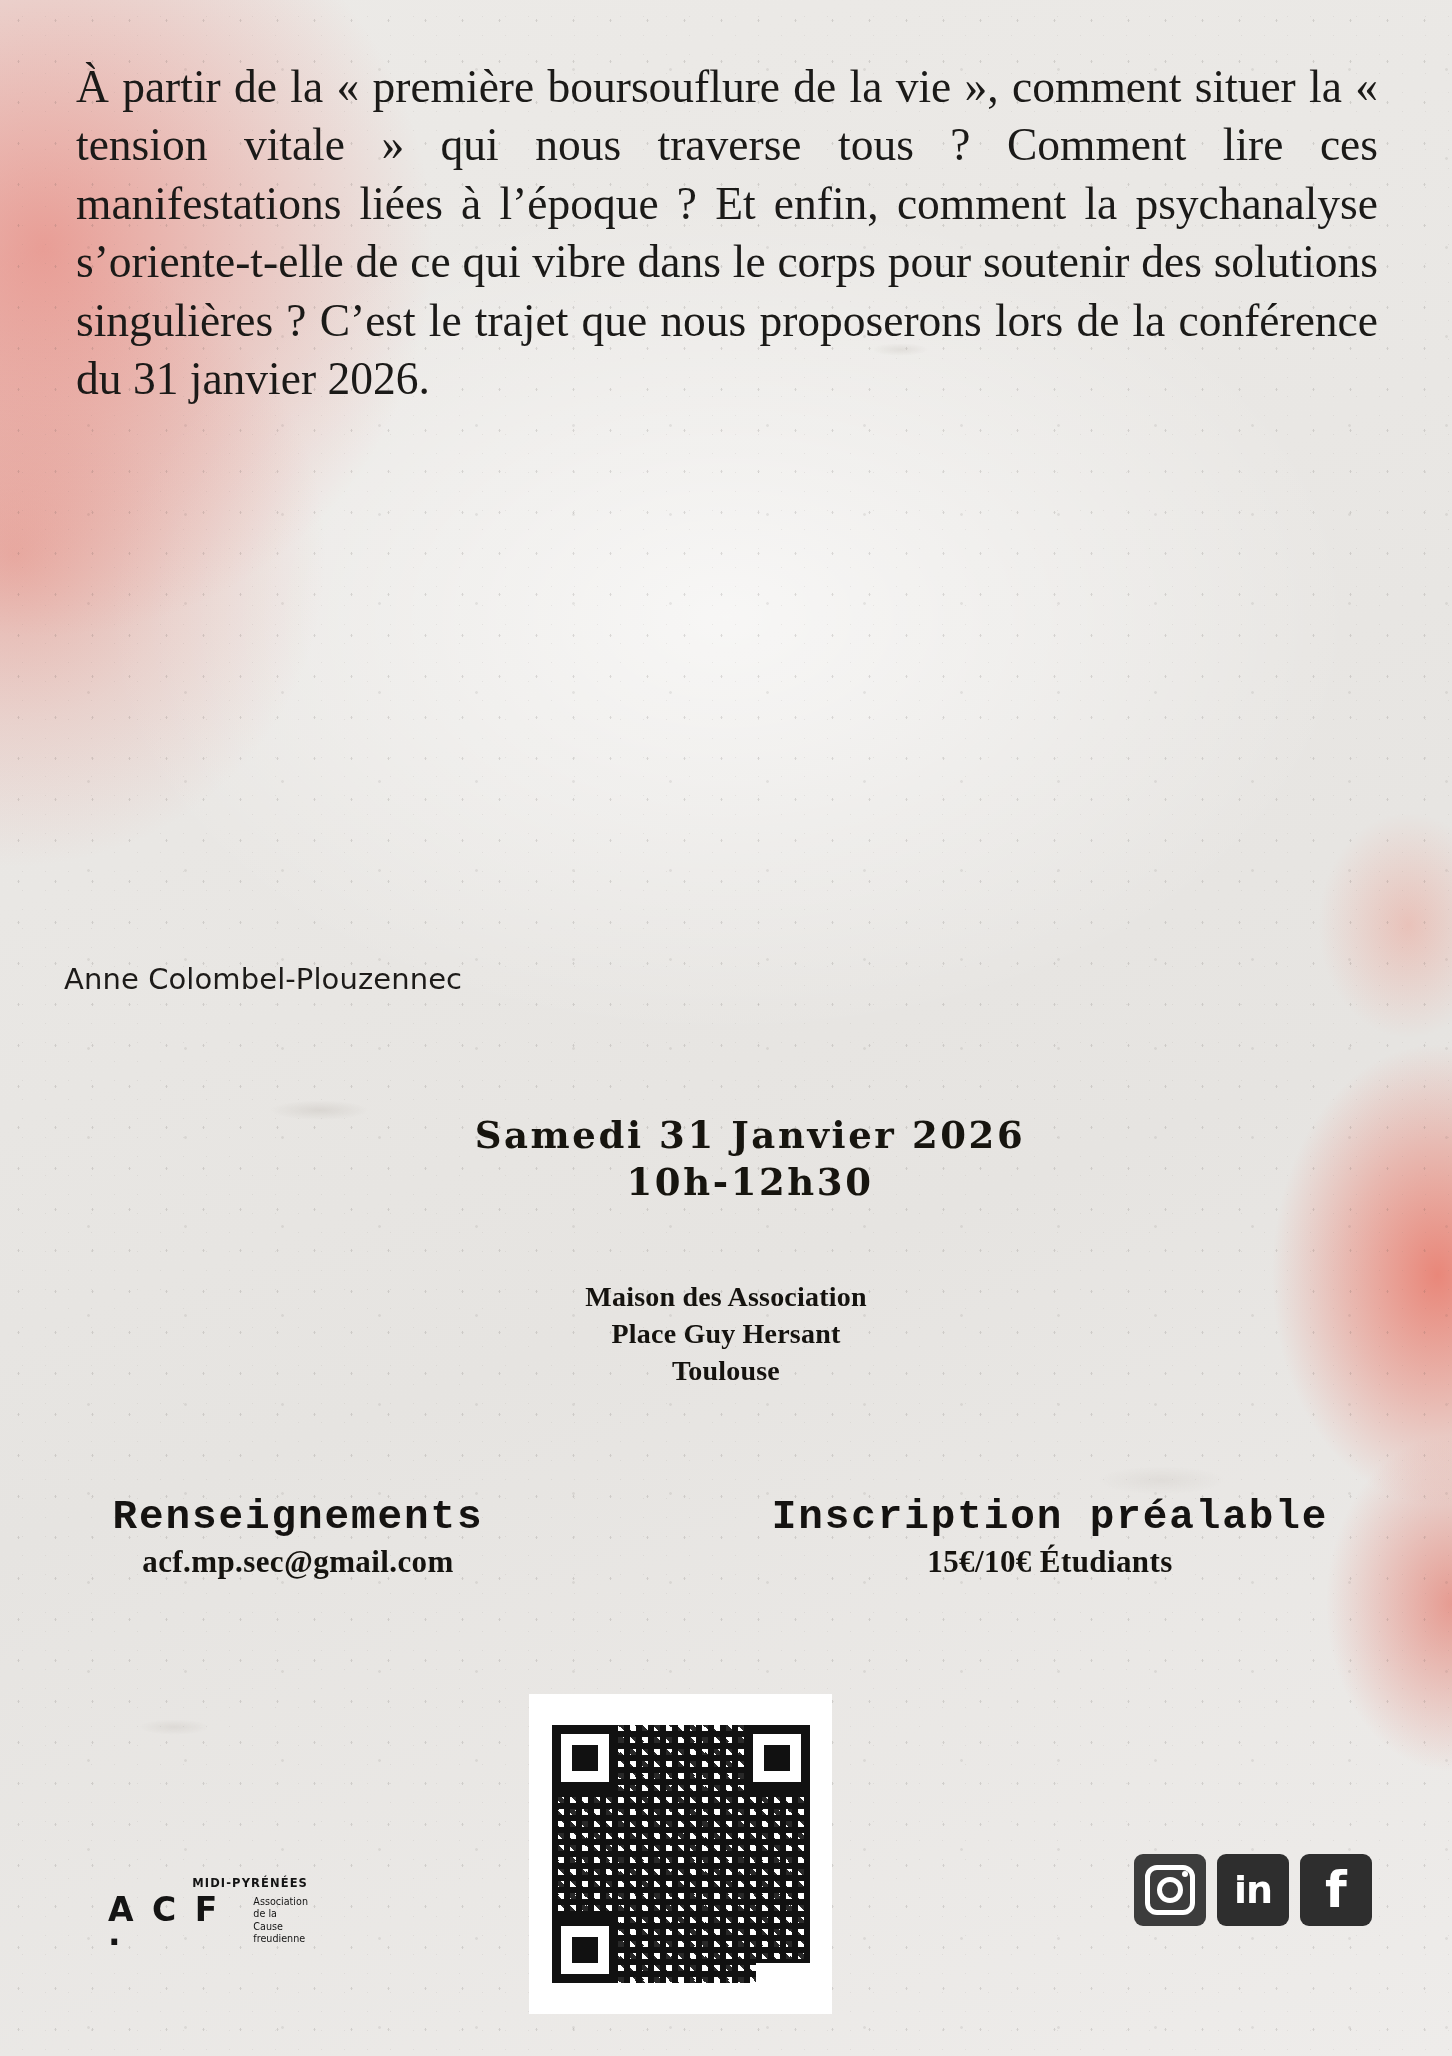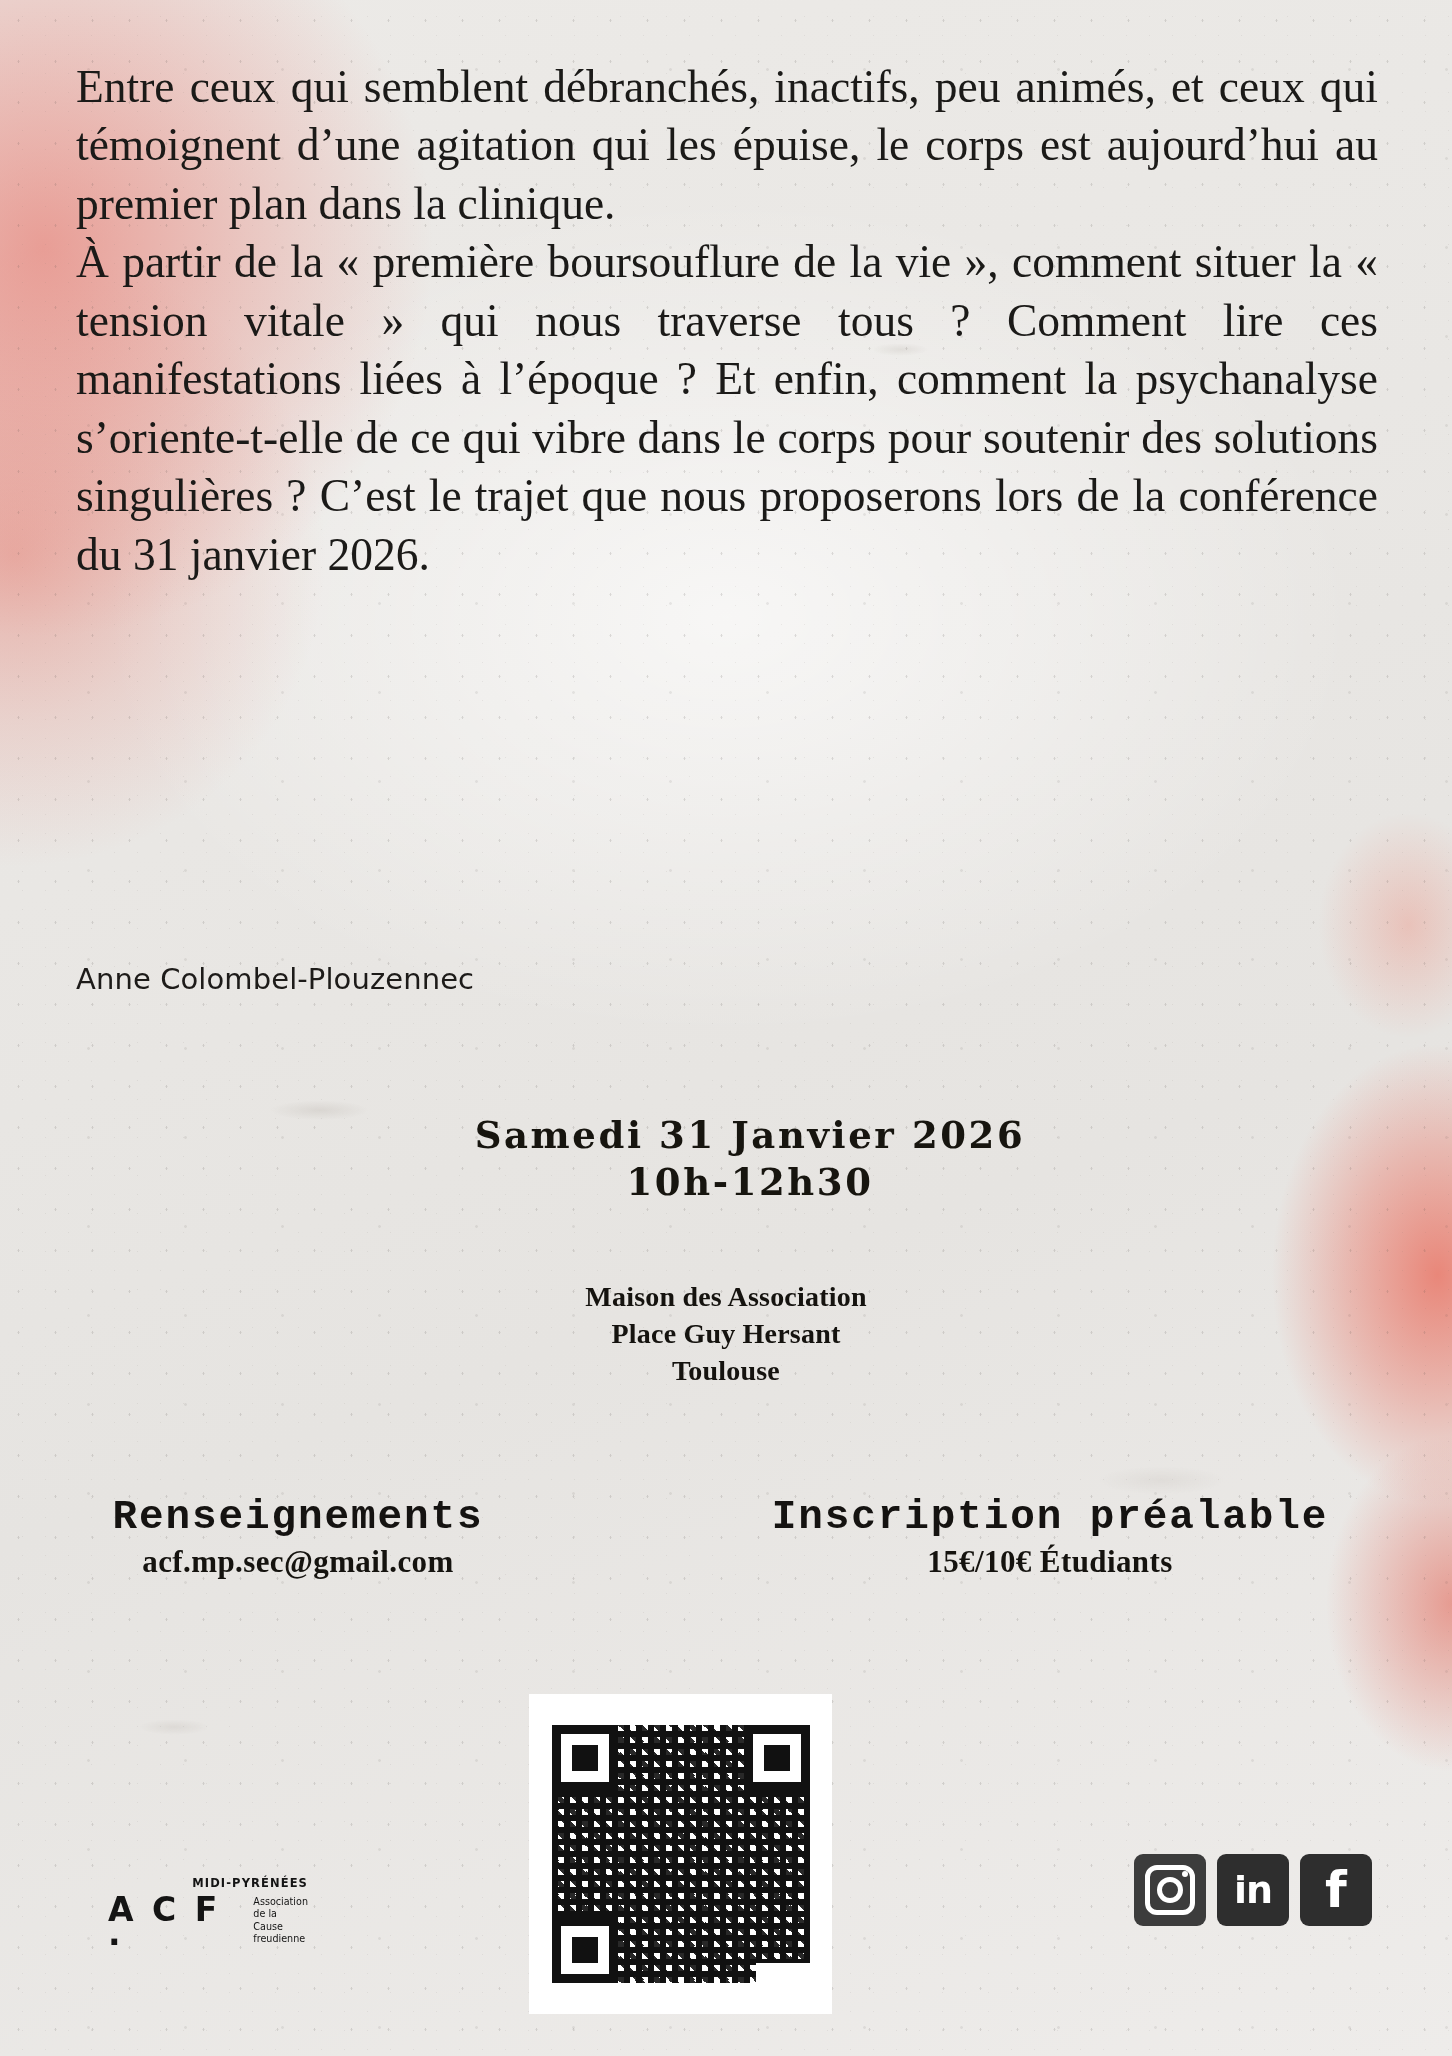--- a/index.html
+++ b/index.html
@@ -73,21 +73,21 @@
   }
   .body-text p {
     margin: 0;
   }
   .body-text p + p {
     margin-top: 0px;
   }
 
   .signature {
     position: absolute;
-    left: 76px;
+    left: 64px;
     top: 962px;
     font-family: "DejaVu Sans", sans-serif;
     font-size: 29px;
     color: #1d1b19;
     letter-spacing: 0.1px;
   }
 
   
   .date-block {
     position: absolute;
@@ -285,21 +285,20 @@
 </head>
 <body>
 
 <div class="poster"></div>
 <div class="grain"></div>
 <div class="smudges"></div>
 
 <div class="content">
 
   <div class="body-text">
-    <p>Entre ceux qui semblent débranchés, inactifs, peu animés, et ceux qui témoignent d’une agitation qui les épuise, le corps est aujourd’hui au premier plan dans la clinique.</p>
     <p>À partir de la « première boursouflure de la vie », comment situer la « tension vitale » qui nous traverse tous ? Comment lire ces manifestations liées à l’époque ? Et enfin, comment la psychanalyse s’oriente-t-elle de ce qui vibre dans le corps pour soutenir des solutions singulières ? C’est le trajet que nous proposerons lors de la conférence du 31 janvier 2026.</p>
   </div>
 
   <div class="signature">Anne Colombel-Plouzennec</div>
 
   <div class="date-block">
     <div>Samedi 31 Janvier 2026</div>
     <div>10h-12h30</div>
   </div>
 

